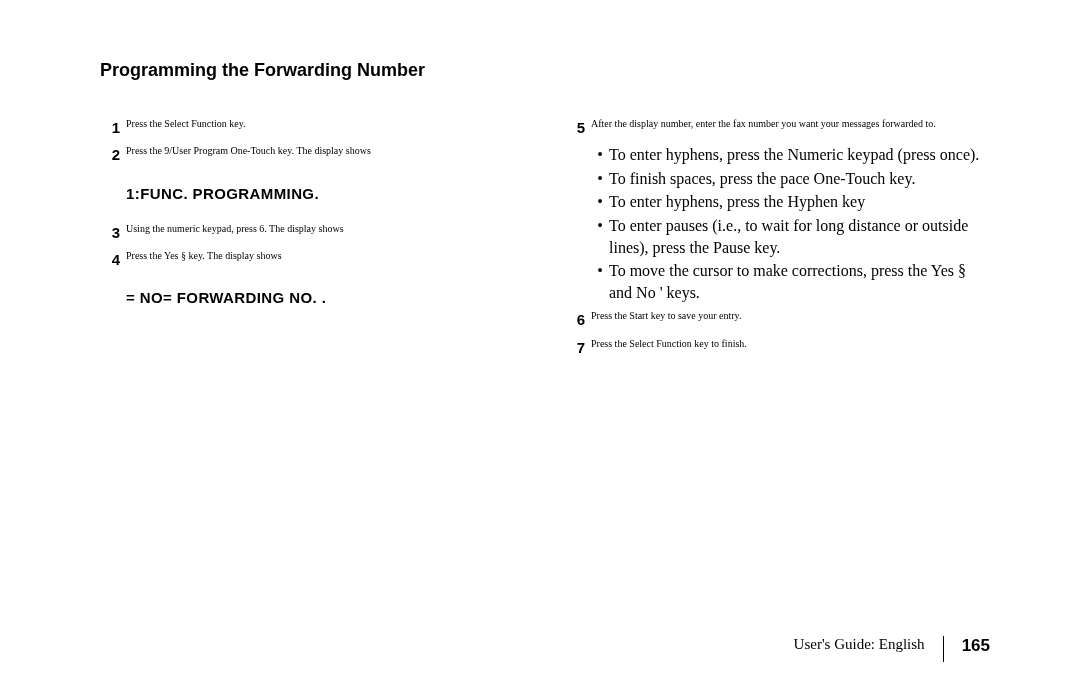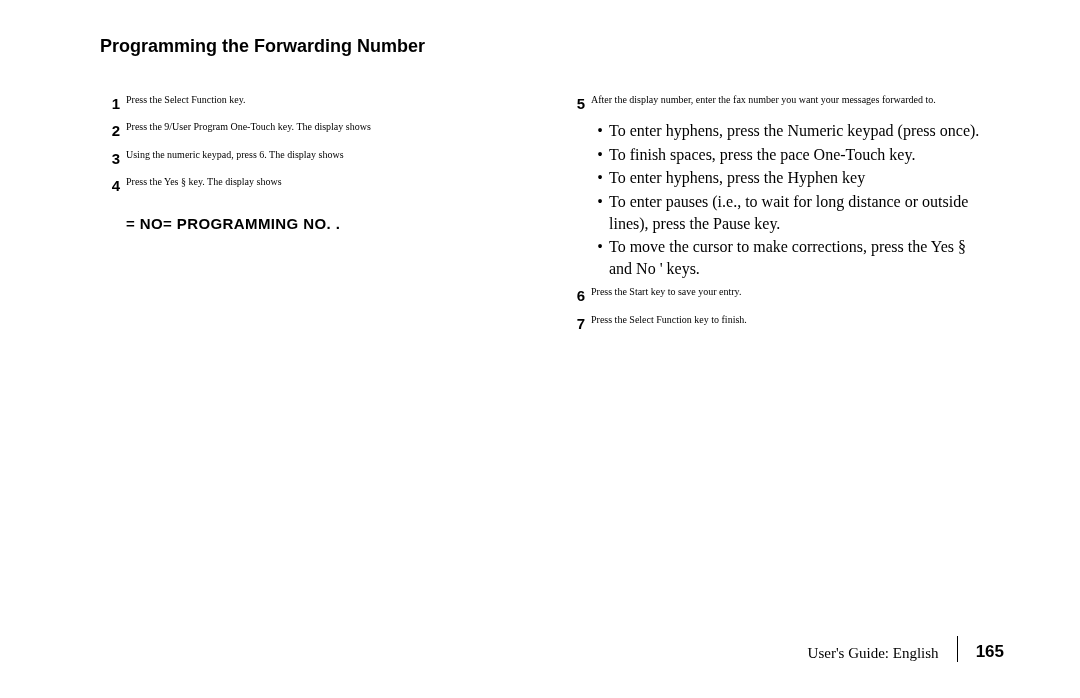--- a/index.html
+++ b/index.html
@@ -9,21 +9,21 @@
     height: 698px;
     background: #ffffff;
     font-family: "Times New Roman", Times, serif;
     color: #000;
   }
   .page {
     position: relative;
     width: 1080px;
     height: 698px;
     box-sizing: border-box;
-    padding: 36px 90px 0 100px;
+    padding: 60px 90px 0 100px;
   }
   .heading {
     font-family: "Segoe UI", "Helvetica Neue", Arial, sans-serif;
     font-weight: 700;
     font-size: 18px;
     margin-bottom: 36px;
   }
   .columns {
     display: flex;
     gap: 40px;
@@ -69,24 +69,24 @@
   .bullet .dot {
     width: 18px;
     flex: 0 0 18px;
     text-align: center;
   }
   .bullet .btxt {
     flex: 1;
   }
   .footer {
     position: absolute;
-    right: 76px;
+    right: 90px;
     bottom: 36px;
     display: flex;
-    align-items: flex-end;
+    align-items: flex-start;
     font-family: "Times New Roman", Times, serif;
     font-size: 15px;
   }
   .footer .divider {
     width: 1px;
     height: 26px;
     background: #000;
     margin: 0 18px;
   }
   .footer .pg {
@@ -108,33 +108,34 @@
 
       <div class="step">
         <div class="num">1</div>
         <div class="txt">Press the Select Function key.</div>
       </div>
       <div class="step">
         <div class="num">2</div>
         <div class="txt">Press the 9/User Program One-Touch key. The display shows</div>
       </div>
 
+      <div class="display-line">1:FUNC. PROGRAMMING.</div>
 
       <div class="step">
         <div class="num">3</div>
         <div class="txt">Using the numeric keypad, press 6. The display shows</div>
       </div>
 
 
       <div class="step">
         <div class="num">4</div>
         <div class="txt">Press the Yes §   key. The display shows</div>
       </div>
 
-      <div class="display-line">=  NO=   PROGRAMMING NO.   .</div>
+      <div class="display-line">=  NO=   FORWARDING NO.   .</div>
 
     </div>
 
     <div class="col">
 
       <div class="step">
         <div class="num">5</div>
         <div class="txt">After the display number, enter the fax number you want your messages forwarded to.</div>
       </div>
 

